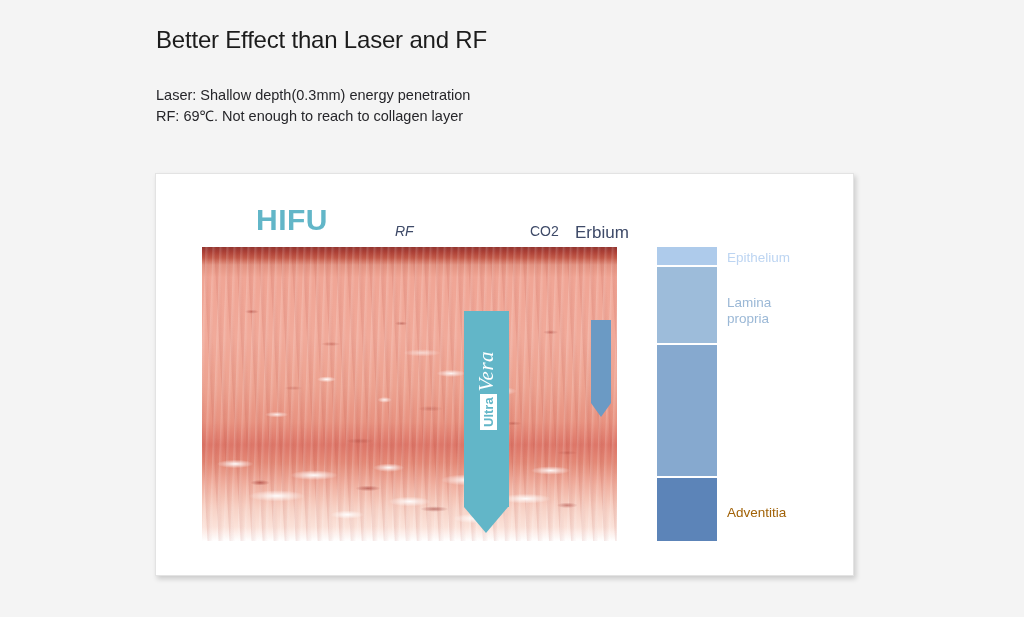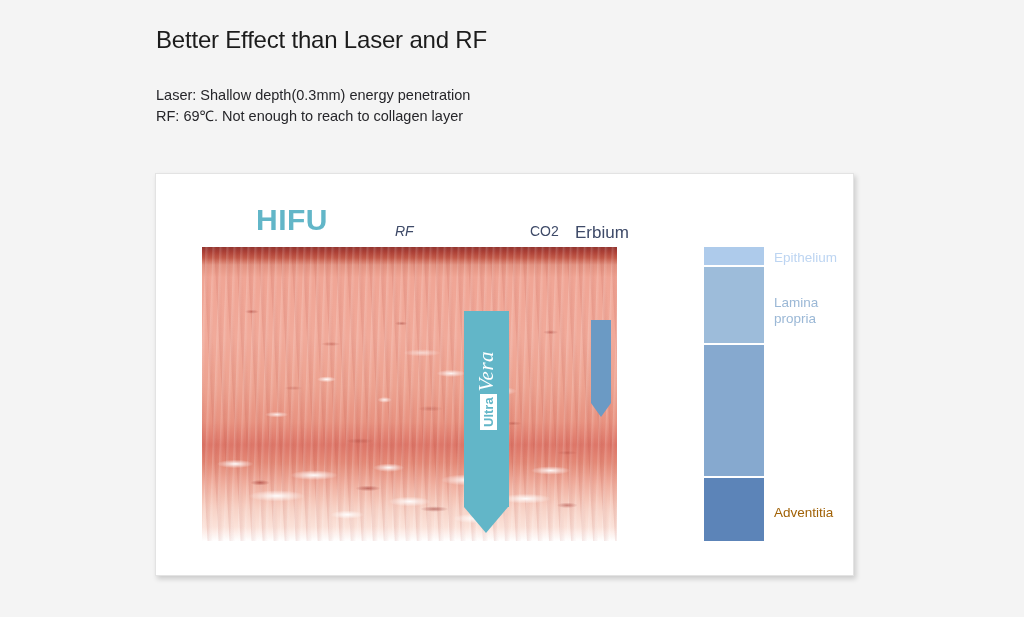--- a/index.html
+++ b/index.html
@@ -203,21 +203,20 @@
   .cap-co2    { left: 327px; top: 50px; font-size: 14px; color: #3e4a68; margin-left: 47px; }
   .cap-erbium { left: 419px; top: 50px; font-size: 17px; color: #3e4a68; }
 
   
   .layer-stack {
     position: absolute;
     left: 501px;
     top: 73px;
     width: 60px;
     height: 294px;
-    margin-left: 47px;
   }
   .layer-band {
     position: absolute;
     left: 0; width: 60px;
     box-sizing: border-box;
     border-bottom: 2px solid #ffffff;
   }
   .layer-label {
     position: absolute;
     left: 70px;

